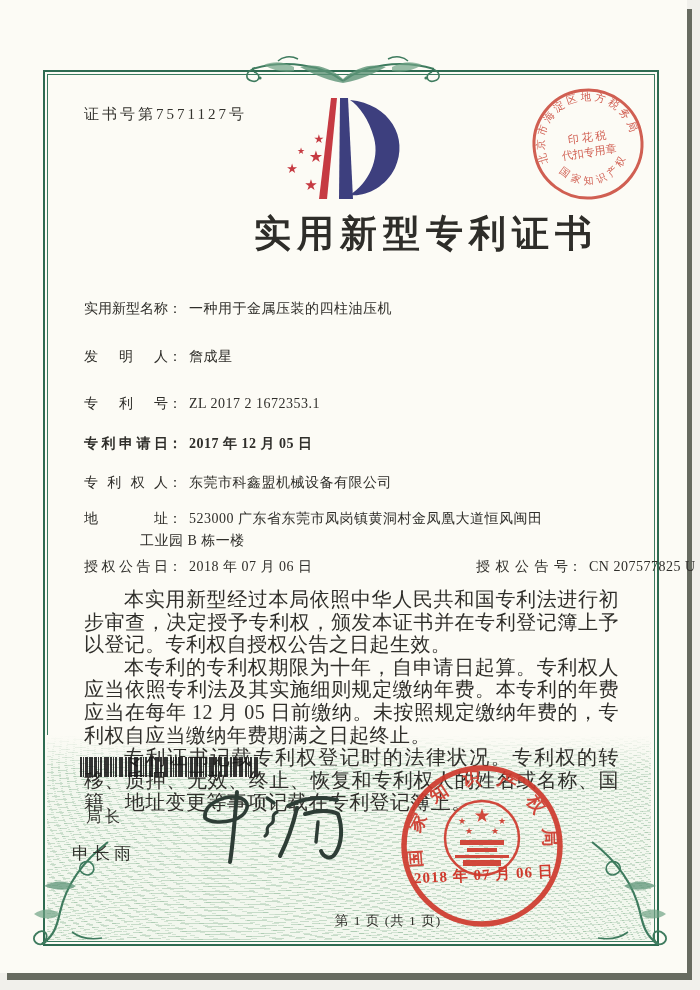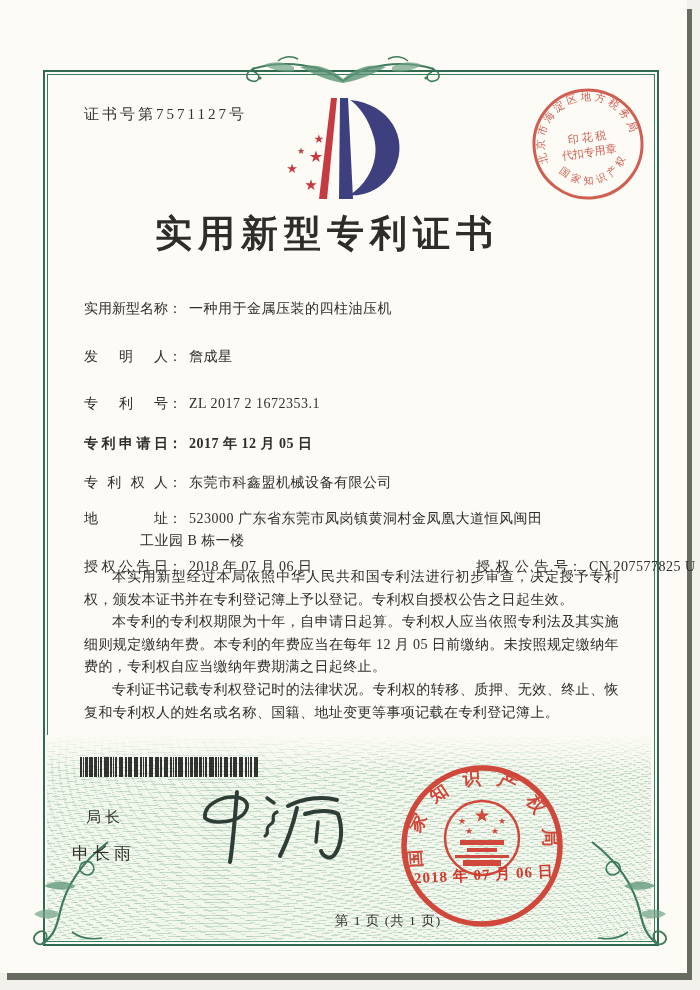--- a/index.html
+++ b/index.html
@@ -25,33 +25,33 @@
     position:absolute;left:47px;top:735px;width:604px;height:205px;
     background-color:#f2f7ee;
     background-image:
       linear-gradient(to bottom, #fcfbf5 0, rgba(252,251,245,0) 36px),
       repeating-radial-gradient(140% 110% at 28% 195%, rgba(96,155,112,.30) 0 1px, rgba(0,0,0,0) 1px 6px),
       repeating-radial-gradient(150% 110% at 78% -85%, rgba(96,155,112,.22) 0 1px, rgba(0,0,0,0) 1px 7px);
   }
   
   .cert-no{position:absolute;left:84px;top:105px;font-size:15px;letter-spacing:3px;color:#34332e;}
   .title{
-    position:absolute;left:43px;top:209px;width:568px;text-align:center;
+    position:absolute;left:30px;top:209px;width:568px;text-align:right;
     font-size:37px;font-weight:bold;letter-spacing:6px;color:#2e2d29;
   }
   .field-row{position:absolute;left:84px;font-size:14px;color:#2f2e2a;white-space:nowrap;}
   .flabel{display:inline-block;width:84px;text-align:justify;text-align-last:justify;}
   .fcolon{display:inline-block;margin:0 3px 0 0;}
   .fvalue{display:inline-block;margin-left:4px;letter-spacing:.5px;}
   .addr2{position:absolute;left:140px;top:532px;font-size:14px;color:#2f2e2a;letter-spacing:.5px;}
   .grant-right{position:absolute;left:392px;top:0;font-size:14px;white-space:nowrap;}
   .grant-right .flabel{width:92px;}
   .paras{
-    position:absolute;left:84px;top:566px;width:535px;
-    font-size:14px;line-height:22.6px;color:#2f2e2a;
+    position:absolute;left:84px;top:588px;width:535px;
+    font-size:20px;line-height:22.6px;color:#2f2e2a;
     text-align:justify;
   }
   .paras p{margin:0;text-indent:2em;letter-spacing:.4px;}
   
   .barcode{
     position:absolute;left:80px;top:757px;width:180px;height:20px;opacity:.88;
     background-image:
       repeating-linear-gradient(90deg,#191919 0 2px,rgba(0,0,0,0) 2px 5px),
       repeating-linear-gradient(90deg,#191919 0 1px,rgba(0,0,0,0) 1px 7px),
       repeating-linear-gradient(90deg,#191919 0 1px,rgba(0,0,0,0) 1px 3px);

